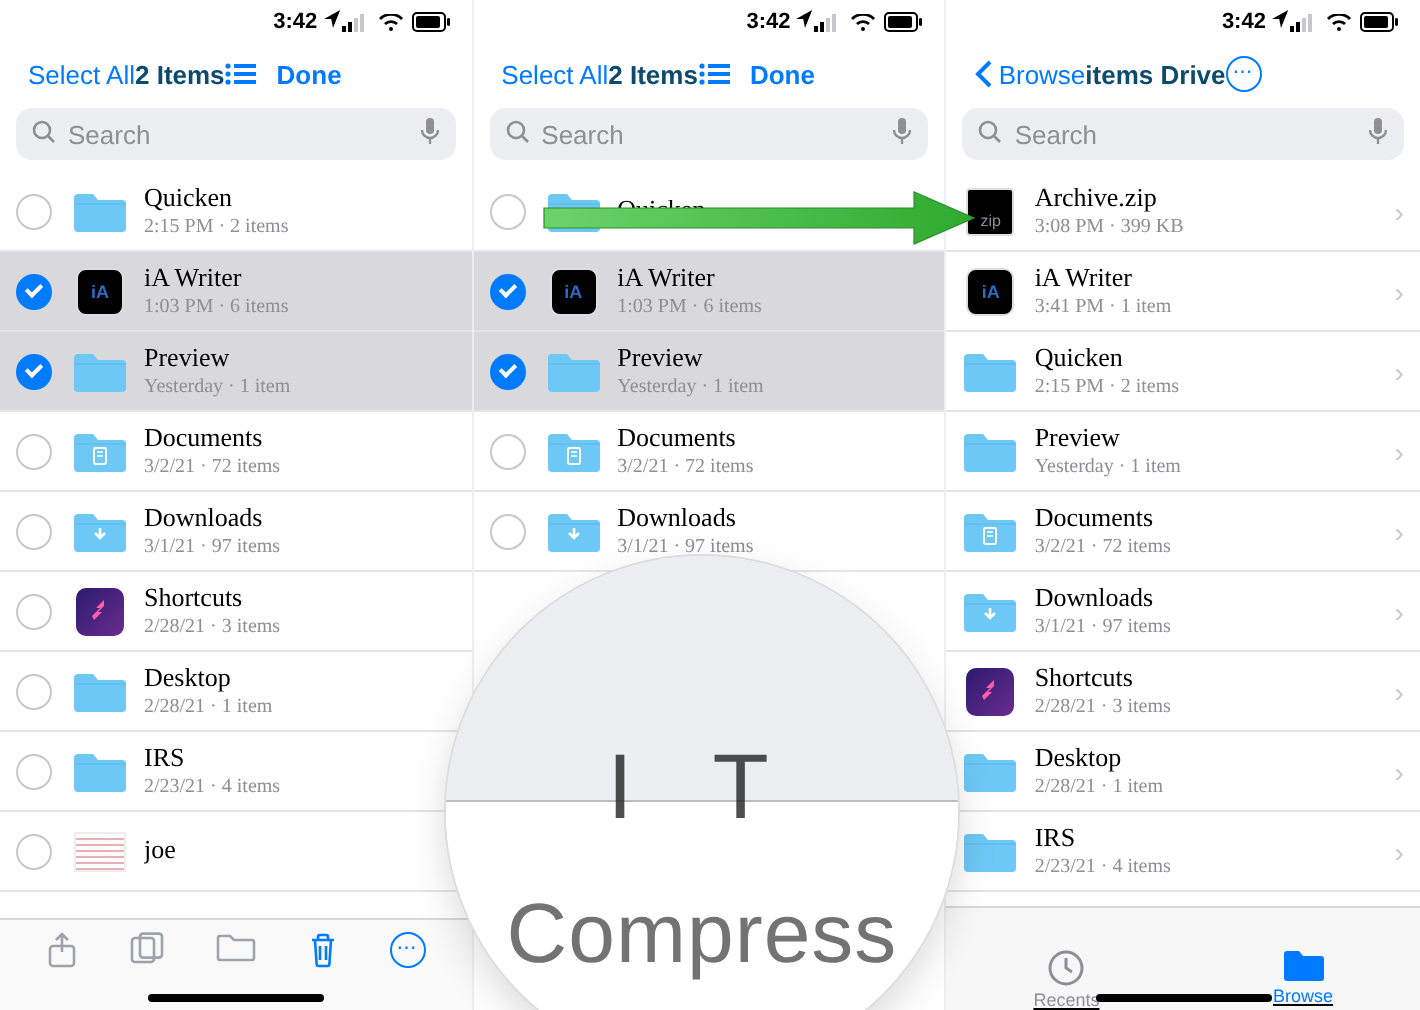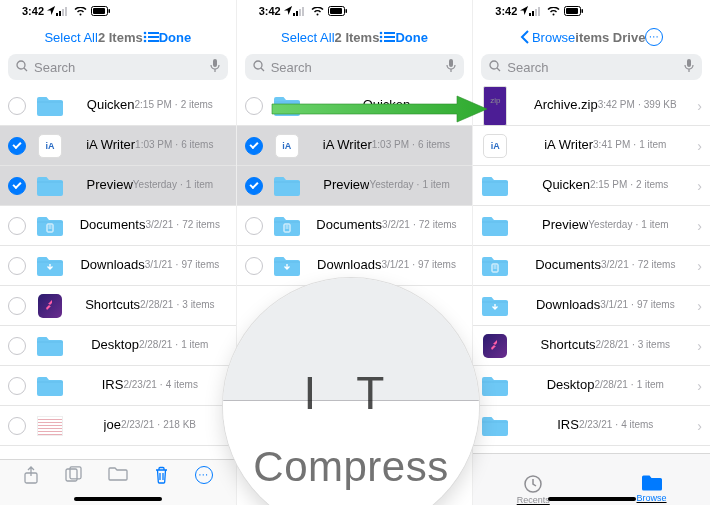--- a/index.html
+++ b/index.html
@@ -24,43 +24,43 @@
     background: #fff;
     overflow: hidden;
     border-right: 1px solid #eee;
   }
   .screen:last-child { border-right: none; }
   
   .statusbar {
     height: 22px;
     display: flex;
     align-items: center;
-    justify-content: flex-start;
-    padding: 0 22px;
+    justify-content: flex-end;
+    padding: 0 10px;
     font-size: 11px;
     font-weight: 600;
     color: #000;
   }
   .statusbar .left { display: flex; align-items: center; gap: 3px; }
   .statusbar .right { display: flex; align-items: center; gap: 4px; }
   .nav-arrow { font-size: 10px; line-height: 1; }
   .signal, .wifi, .battery { display:inline-block; }
   .signal svg, .wifi svg, .battery svg { display:block; }
   
   .navbar {
     height: 30px;
     display: flex;
     align-items: center;
-    justify-content: center;
+    justify-content: flex-start;
     padding: 0 14px;
     font-size: 13px;
   }
   .navbar .navleft { color: #007aff; display:flex; align-items:center; gap:3px; }
-  .navbar .navtitle { font-weight: 600; color:#737373; }
-  .navbar .navright { color: #007aff; display:flex; align-items:center; gap:0; font-weight:500;}
+  .navbar .navtitle { font-weight: 600; color:#0c4a6e; }
+  .navbar .navright { color: #007aff; display:flex; align-items:center; gap:10px; font-weight:500;}
   .list-icon { display:inline-flex; }
   .more-circle {
     width:18px; height:18px; border:1.2px solid #007aff; border-radius:50%;
     display:inline-flex; align-items:center; justify-content:center;
     color:#007aff; font-size:10px; letter-spacing:1px; line-height:1;
   }
   
   .searchbar {
     margin: 2px 8px 6px 8px;
     background: #eceef0;
@@ -100,28 +100,28 @@
     transform: rotate(-45deg); display:block; margin-top:-2px;
   }
   .thumb {
     width:28px; height:24px; flex-shrink:0; margin-right:8px;
     display:flex; align-items:center; justify-content:center;
   }
   .folder-svg { width:28px; height:22px; }
   .appthumb {
     width:24px; height:24px; border-radius:5px; border:0.5px solid #ddd;
     display:flex; align-items:center; justify-content:center; font-size:9px; font-weight:600;
-    background:#ffffff;
+    background:#000000;
   }
   .shortcuts-thumb { background: linear-gradient(135deg,#2b1b6e,#6a2c8e); border:none;}
-  .zip-thumb { width:24px; height:40px; background:#4c1d95; border:0.5px solid #ddd; border-radius:2px;
-    display:flex; align-items:flex-end; justify-content:center; font-size:8px; color:#8e8e93; padding-bottom:20px;}
+  .zip-thumb { width:24px; height:24px; background:#000000; border:0.5px solid #ddd; border-radius:2px;
+    display:flex; align-items:flex-end; justify-content:center; font-size:8px; color:#8e8e93; padding-bottom:2px;}
   .joe-thumb { width:26px; height:20px; background:#fff; border:0.5px solid #eee;
     background-image: repeating-linear-gradient(0deg,#e9aeb6 0,#e9aeb6 1px,transparent 1px,transparent 3px);}
-  .rowtext { display:flex; flex-direction:row; justify-content:center; min-width:0; flex:1;}
+  .rowtext { display:flex; flex-direction:column; justify-content:center; min-width:0; flex:1;font-family:Liberation Serif, serif;}
   .rowtitle { font-size:13px; color:#000; line-height:1.1; white-space:nowrap; overflow:hidden; text-overflow:ellipsis;}
   .rowsub { font-size:10px; color:#8e8e93; line-height:1.1; margin-top:1px; white-space:nowrap;}
   .chev { color:#c7c7cc; font-size:14px; margin-left:4px; }
   
   .toolbar {
     position:absolute; bottom:0; left:0; right:0; height:46px;
     background:#f7f7f8cc; backdrop-filter: blur(4px);
     display:flex; align-items:flex-start; justify-content:space-around;
     padding:6px 10px 0 10px;
     border-top:0.5px solid #d8d8d8;
@@ -367,21 +367,20 @@
     </div>
 
   </div>
         <div class="row ">
     <div class="selector "></div>
     <div class="thumb">
             <div class="joe-thumb"></div>
           </div>
     <div class="rowtext">
       <div class="rowtitle">joe</div>
-      <div class="rowsub">2/23/21 · 218 KB</div>
     </div>
 
   </div>
       </div>
 
     <div class="toolbar">
       <span class="tb">
           <svg width="16" height="18">
             <path d="M8 1 v9 M5 4 l3-3 l3 3" fill="none" stroke="#9da3ab" stroke-width="1.3"></path>
             <rect x="2" y="7" width="12" height="10" rx="1.5" fill="none" stroke="#9da3ab" stroke-width="1.3"></rect>
@@ -603,21 +602,21 @@
           </svg></span>
     </div>
     <div class="list" id="list3">
         <div class="row ">
 
     <div class="thumb">
             <div class="zip-thumb">zip</div>
           </div>
     <div class="rowtext">
       <div class="rowtitle">Archive.zip</div>
-      <div class="rowsub">3:42 PM · 399 KB</div>
+      <div class="rowsub">3:08 PM · 399 KB</div>
     </div>
     <span class="chev">›</span>
   </div>
         <div class="row ">
 
     <div class="thumb">
             <div class="appthumb" style="color:#2a6cc4">iA</div>
           </div>
     <div class="rowtext">
       <div class="rowtitle">iA Writer</div>

